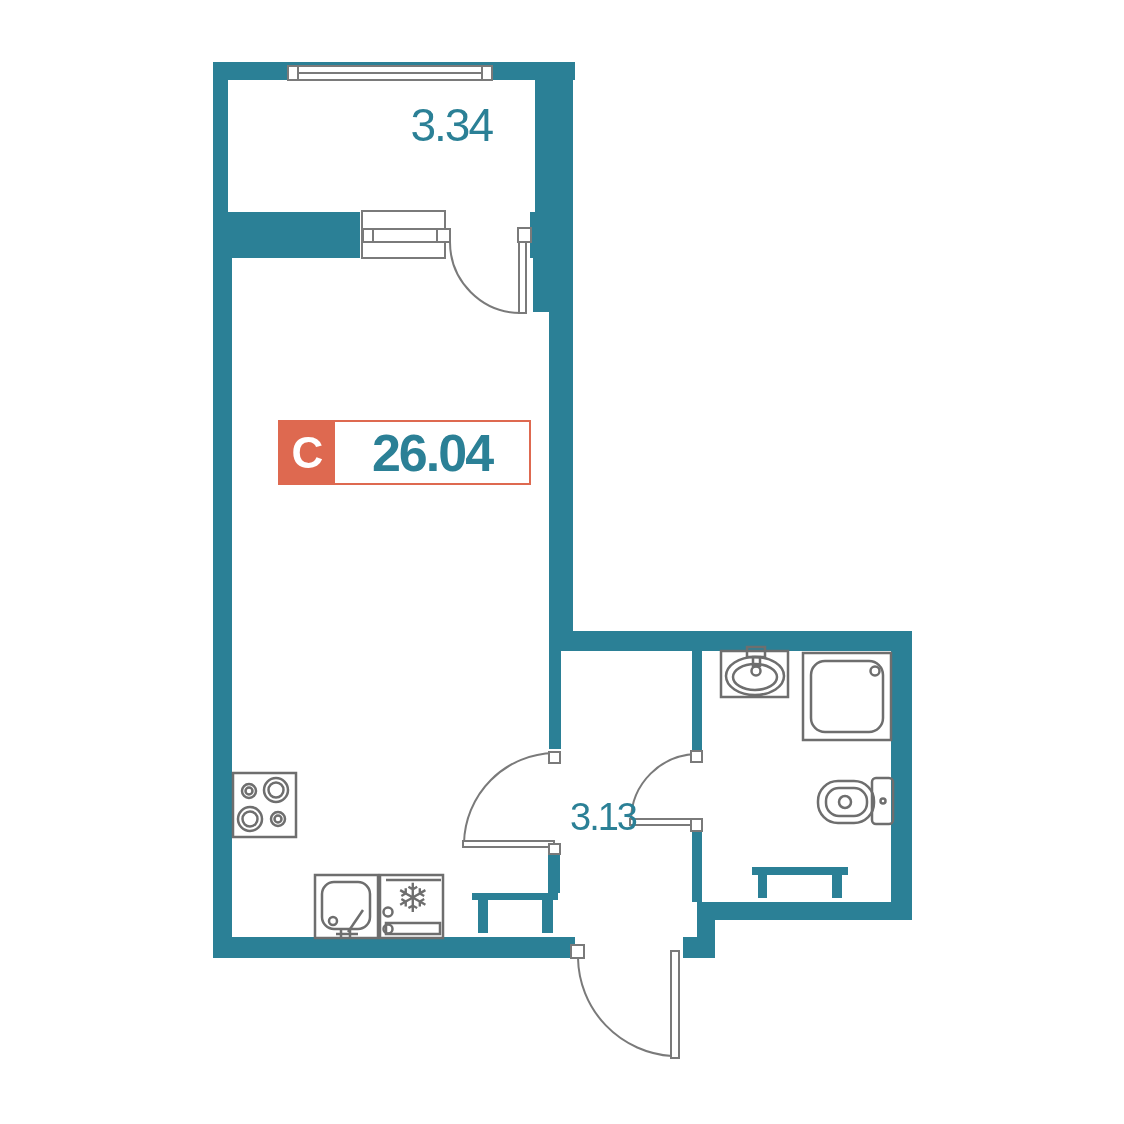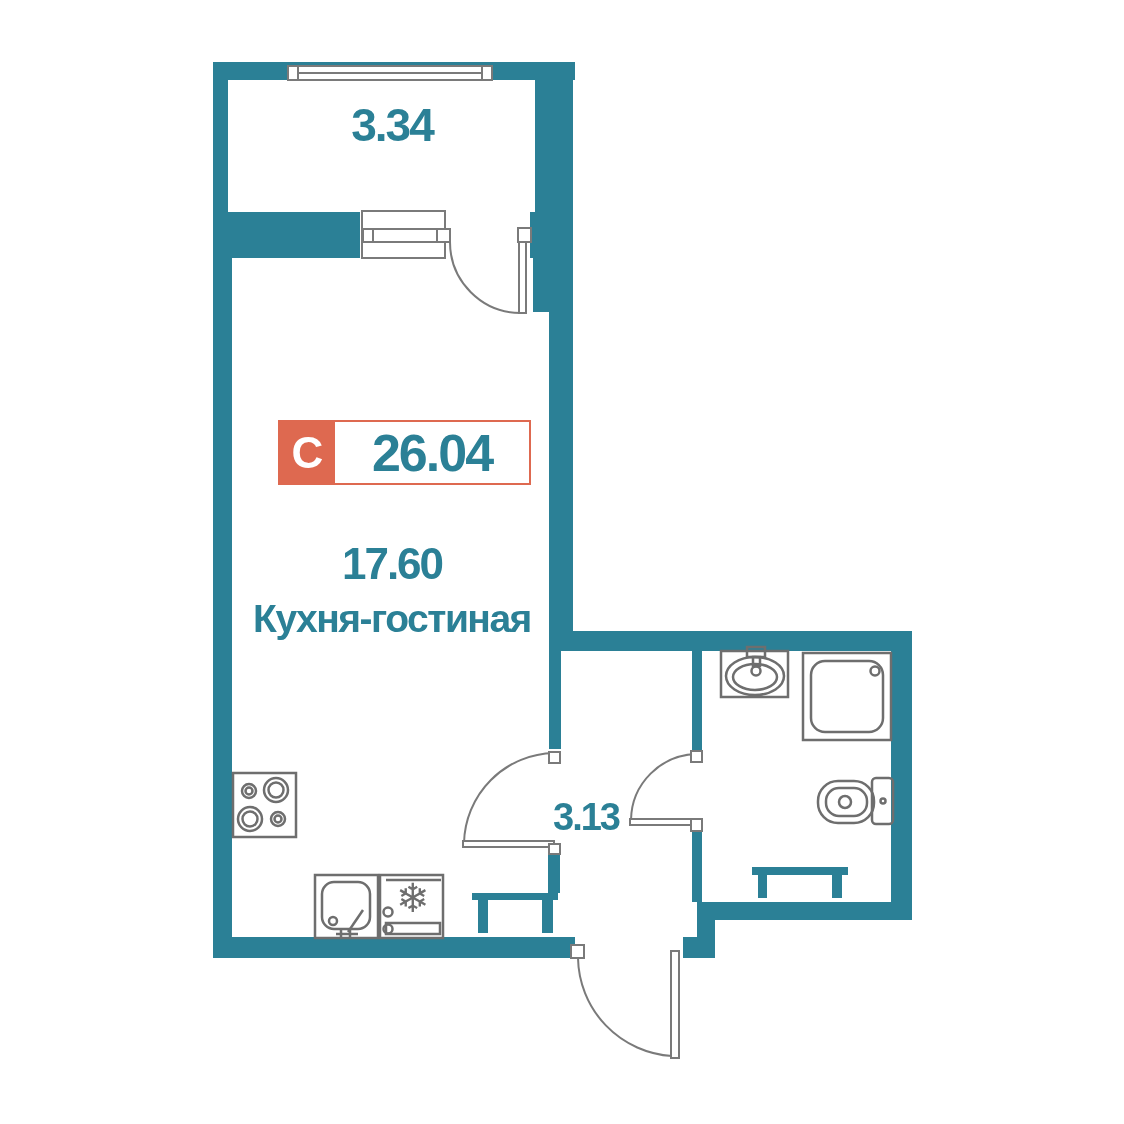--- a/index.html
+++ b/index.html
@@ -9,21 +9,21 @@
   
   .wall{fill:var(--wall);}
   .win{fill:#fff;stroke:var(--door);stroke-width:2;}
   .winline{stroke:var(--door);stroke-width:2;fill:none;}
   .leaf{fill:#fff;stroke:var(--door);stroke-width:2;}
   .post{fill:#fff;stroke:var(--door);stroke-width:2;}
   .arc{fill:none;stroke:var(--door);stroke-width:2;}
   .fx{fill:none;stroke:var(--fixture);stroke-width:2.5;}
   .fxt{fill:var(--fixture);stroke:none;}
   
-  .lbl{position:absolute;color:var(--wall);font-weight:700;text-align:center;letter-spacing:-2px;}
+  .lbl{position:absolute;color:var(--wall);font-weight:400;text-align:right;letter-spacing:-2px;}
   .area-balcony{left:292px;top:101px;width:200px;font-size:46px;line-height:48px;}
   .area-kitchen{left:282px;top:541px;width:220px;font-size:44px;line-height:46px;}
   .name-kitchen{left:242px;top:597px;width:300px;font-size:39px;line-height:44px;letter-spacing:-1.5px;}
   .area-hall{left:536px;top:795px;width:100px;font-size:38px;line-height:44px;}
   .area-bath{left:707px;top:752px;width:120px;font-size:44px;line-height:46px;}
   
   .badge{position:absolute;left:278px;top:420px;height:65px;display:flex;border:2px solid var(--accent);
          box-sizing:border-box;background:#fff;}
   .badge-type{width:55px;background:var(--accent);color:#fff;font-weight:700;font-size:44px;
               display:flex;align-items:center;justify-content:center;}
@@ -160,16 +160,14 @@
     </g>
   </svg>
 
   <div class="lbl area-balcony">3.34</div>
 
   <div class="badge">
     <div class="badge-type">С</div>
     <div class="badge-area">26.04</div>
   </div>
 
-  <div class="lbl area-kitchen">17.60</div>
-  <div class="lbl name-kitchen">Кухня-гостиная</div>
   <div class="lbl area-hall">3.13</div>
 </div>
 
 </body></html>

